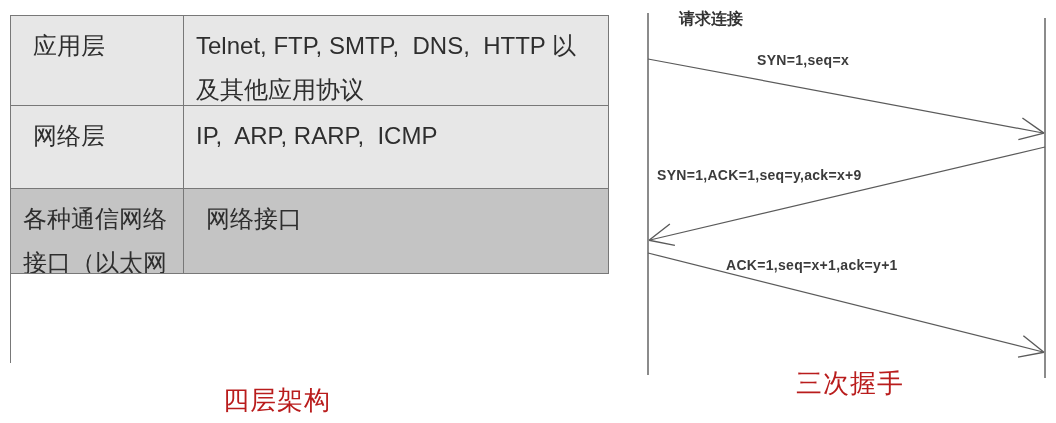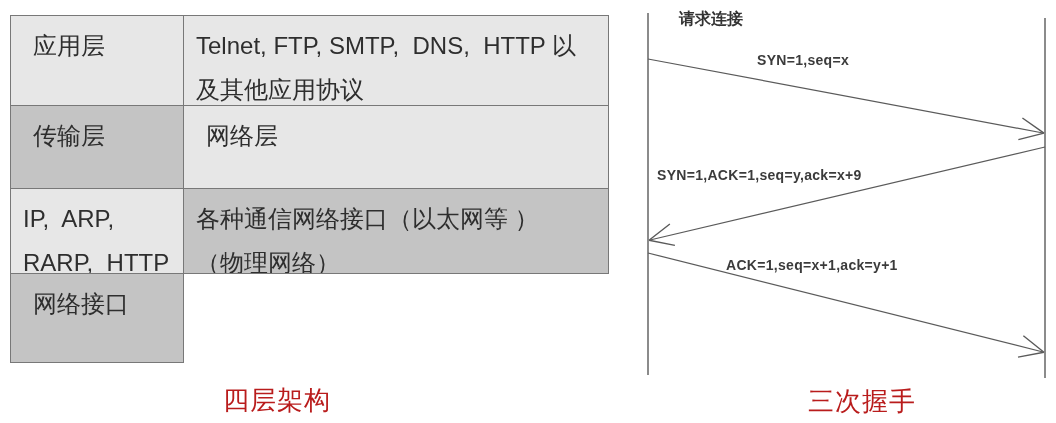--- a/index.html
+++ b/index.html
@@ -44,21 +44,21 @@
   .row-dark  { background: #c4c4c4; }
 
   .caption {
     position: absolute;
     font-size: 26px;
     color: #b91c1c;
     letter-spacing: 1px;
     white-space: nowrap;
   }
   .caption-left  { left: 223px; top: 383px; }
-  .caption-right { left: 796px; top: 384px; margin-left: 12px; }
+  .caption-right { left: 796px; top: 366px; }
 
   
   .handshake-svg {
     position: absolute;
     left: 630px;
     top: 0;
     width: 426px;
     height: 423px;
   }
   .hs-label {
@@ -86,24 +86,23 @@
 </head>
 <body>
 
 <div class="canvas">
 
   <div class="ltable">
     <div class="cell layer row-light">应用层</div>
     <div class="cell content row-light">Telnet, FTP, SMTP,  DNS,  HTTP 以
 及其他应用协议</div>
 
-    <div class="cell layer row-dark">传输层</div>
 
     <div class="cell layer row-light">网络层</div>
-    <div class="cell content row-light">IP,  ARP, RARP,  HTTP</div>
+    <div class="cell content row-light">IP,  ARP, RARP,  ICMP</div>
 
     <div class="cell content row-dark">各种通信网络接口（以太网等 ）
 （物理网络）</div>
     <div class="cell layer row-dark">网络接口</div>
   </div>
 
   <div class="caption caption-left">四层架构</div>
 
   <svg class="handshake-svg" viewBox="0 0 426 423" xmlns="http://www.w3.org/2000/svg">
     <defs>

